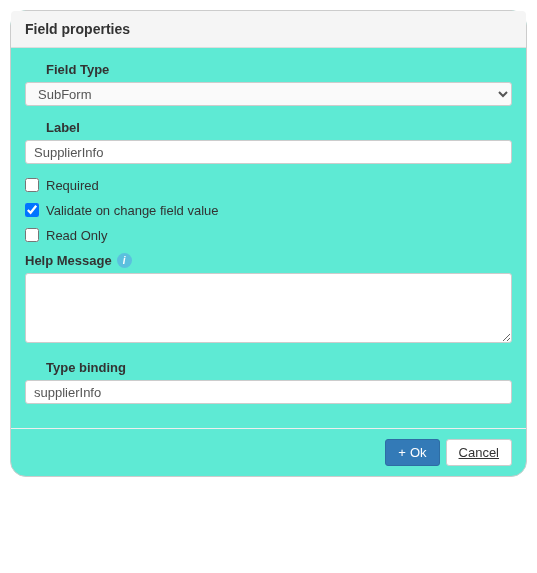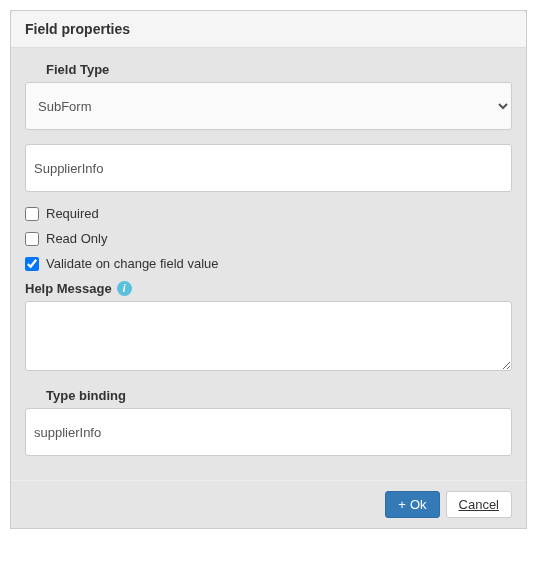--- a/index.html
+++ b/index.html
@@ -8,24 +8,24 @@
       font-family: Arial, Helvetica, sans-serif;
       font-size: 13px;
       background: #fff;
       color: #333;
       width: 537px;
       min-height: 573px;
     }
 
     .panel {
       border: 1px solid #ccc;
-      border-radius: 0;
+      border-radius: 16px;
       margin: 10px;
       padding: 0;
-      background: #e5e5e5;
+      background: #5eead4;
     }
 
     .panel-header {
       background: #f5f5f5;
       border-bottom: 1px solid #ddd;
       padding: 10px 14px;
       font-weight: bold;
       font-size: 14px;
       border-radius: 4px 4px 0 0;
     }
@@ -47,38 +47,38 @@
     }
 
     .form-control {
       width: 100%;
       padding: 0 8px;
       border: 1px solid #ccc;
       border-radius: 3px;
       font-size: 13px;
       color: #555;
       background: #fff;
-      height: 48px;
+      height: 24px;
       outline: none;
     }
 
     select.form-control {
       appearance: auto;
       background: #fafafa;
     }
 
     textarea.form-control {
       height: 70px;
       resize: vertical;
       padding: 6px 8px;
     }
 
     .checkbox-group {
       display: flex;
-      align-items: flex-end;
+      align-items: flex-start;
       margin-bottom: 10px;
     }
 
     .checkbox-group input[type="checkbox"] {
       margin-right: 7px;
       width: 14px;
       height: 14px;
       cursor: pointer;
     }
 
@@ -160,37 +160,38 @@
   <div class="panel-body">
 
     <div class="form-group">
       <label class="form-label">Field Type</label>
       <select class="form-control">
         <option>SubForm</option>
       </select>
     </div>
 
     <div class="form-group">
+      <label class="form-label">Label</label>
       <input type="text" class="form-control" value="SupplierInfo" style="">
     </div>
 
 
     <div class="checkbox-group">
       <input type="checkbox" id="required-cb" style="">
       <label for="required-cb">Required</label>
     </div>
 
     <div class="checkbox-group">
+      <input type="checkbox" id="validate-cb" checked="" style="">
+      <label for="validate-cb">Validate on change field value</label>
+    </div>
+
+    <div class="checkbox-group">
       <input type="checkbox" id="readonly-cb" style="">
       <label for="readonly-cb">Read Only</label>
-    </div>
-
-    <div class="checkbox-group">
-      <input type="checkbox" id="validate-cb" checked="" style="">
-      <label for="validate-cb">Validate on change field value</label>
     </div>
 
     <div class="form-group">
       <div class="help-message-label">
         <span>Help Message</span>
         <span class="info-icon">i</span>
       </div>
       <textarea class="form-control" style=""></textarea>
     </div>
 

